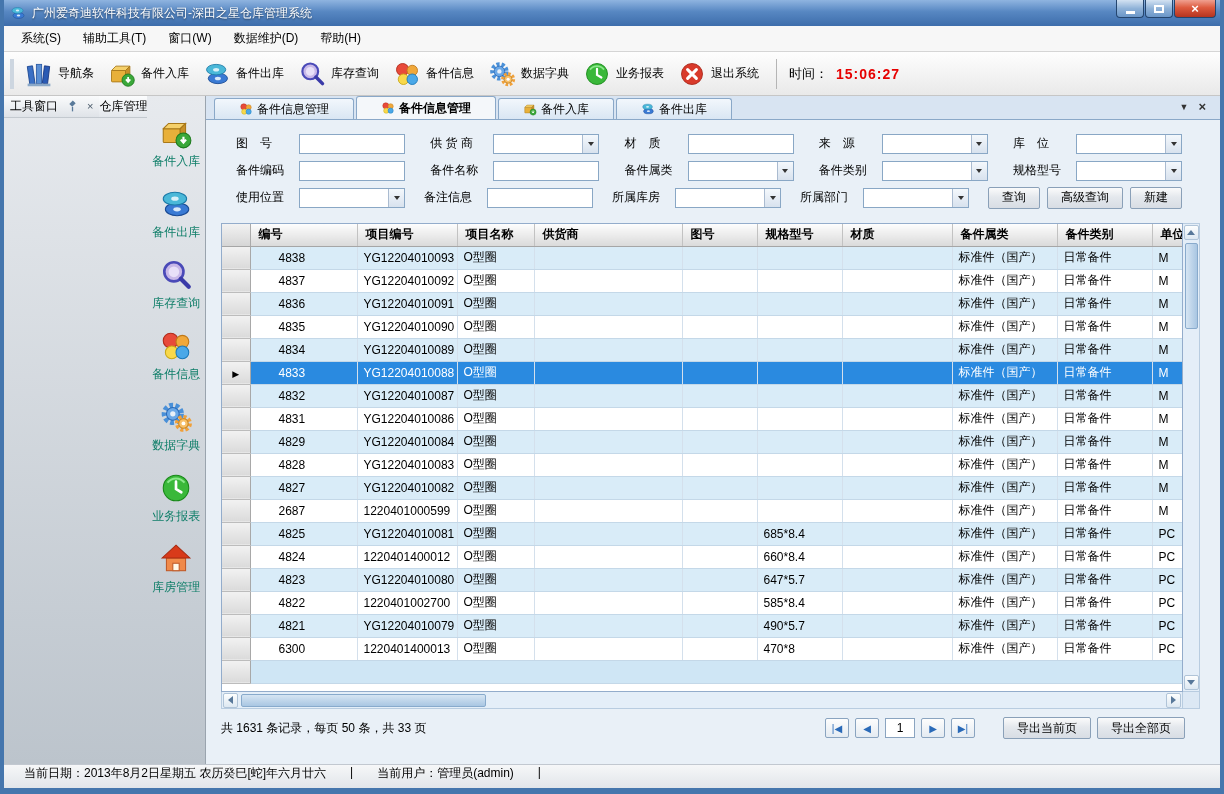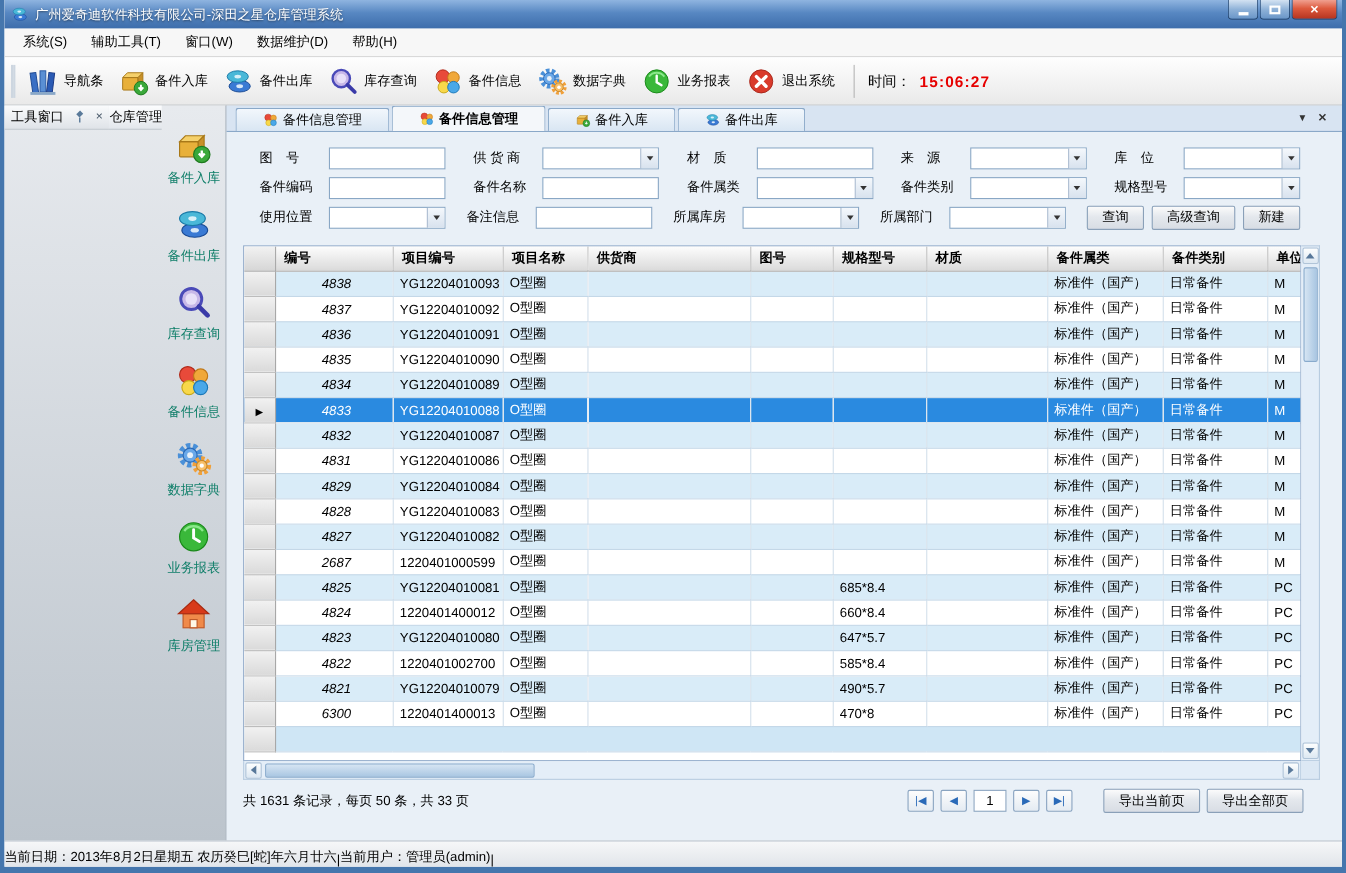--- a/index.html
+++ b/index.html
@@ -95,21 +95,21 @@
   .grid-area { margin:12px 0 0 15px; }
   .grid-top { display:flex; }
   .grid-clip { width:962px; height:469px; overflow:hidden; border:1px solid #93accb; background:#fff; }
   table { border-collapse:collapse; table-layout:fixed; width:990px; }
   th { height:22px; background:linear-gradient(#fdfdfd,#dadada); border-right:1px solid #c2c2c2;
        border-bottom:1px solid #a6a6a6; font-weight:bold; text-align:left; padding:0 8px;
        white-space:nowrap; overflow:hidden;margin-top:24px; }
   th.rowhdr-col { background:linear-gradient(#f2f2f2,#d6d6d6); border-right:1px solid #aaa; }
   td { height:23px; border-right:1px solid #d4e0ec; border-bottom:1px solid #c4d8e8; padding:0 6px;
        white-space:nowrap; overflow:hidden; }
-  td.c0 { padding-left:42px;font-style:italic; }
+  td.c0 { padding-left:28px; }
   td.rowhdr { background:linear-gradient(#f2f2f2,#dadada); border-right:1px solid #a8a8a8;
               border-bottom:1px solid #bcbcbc; text-align:center; padding:0; }
   tbody tr:nth-child(odd) { background:#d9ecf8; }
   tbody tr:nth-child(even) { background:#fff; }
   tbody tr.selected { background:#2a8ae0; color:#fff; }
   tbody tr.partial-row { background:#cfe6f5; }
   .sel-arrow { visibility:hidden; font-size:9px; color:#000; }
   tr.selected .sel-arrow { visibility:visible; }
 
   
@@ -137,21 +137,21 @@
   .pager-right { margin-left:auto; display:flex; align-items:center; gap:6px; }
   .pg-btn { width:24px; height:20px; border:1px solid #8aa4c0; border-radius:2px; color:#2a6ab8;
             background:linear-gradient(#fdfdfd,#e4ebf2); font-size:10px; display:flex;
             align-items:center; justify-content:center; }
   .page-input { width:30px; height:20px; border:1px solid #8aa4c0; text-align:center; font-size:12px;
                 background:#fff; font-family:inherit; }
   .export-gap { width:16px; }
 
   
   .statusbar { height:24px; flex:0 0 auto; background:linear-gradient(#f6f7f8,#e1e5ea);
-               border-top:1px solid #c2c8d0; display:flex; align-items:flex-end; padding:0 0; gap:0;
+               border-top:1px solid #c2c8d0; display:flex; align-items:flex-start; padding:0 20px; gap:24px;
                white-space:nowrap; }
 </style>
 </head>
 <body>
 
 <svg width="0" height="0" style="position:absolute" aria-hidden="true">
   <defs>
     <symbol id="i-books" viewBox="0 0 32 32">
       <rect x="4" y="7" width="6" height="21" fill="#3a6fc4" stroke="#1e4a94" transform="rotate(-8 7 17)"></rect>
       <rect x="13" y="5" width="6" height="22" fill="#5a8fd4" stroke="#2a5aa4"></rect>

